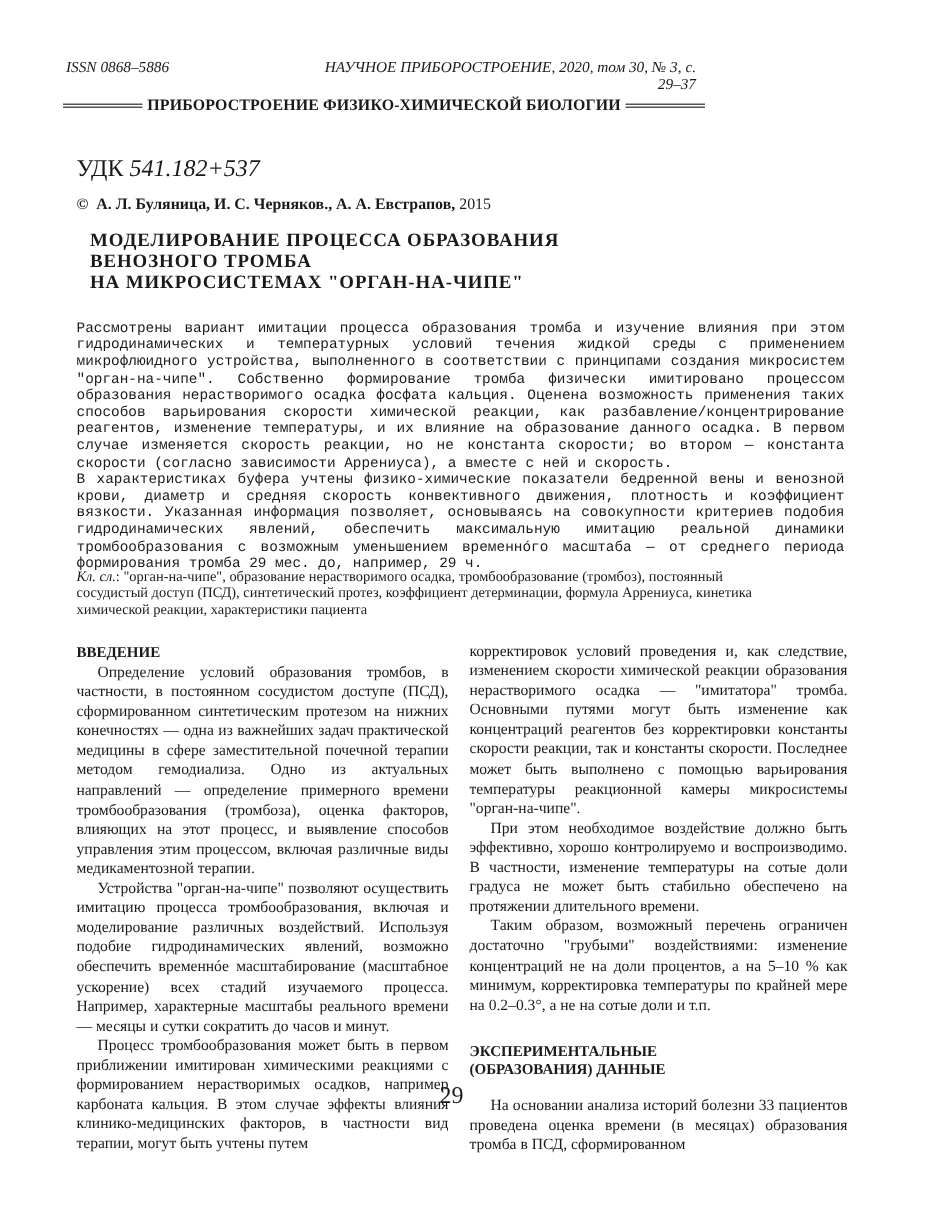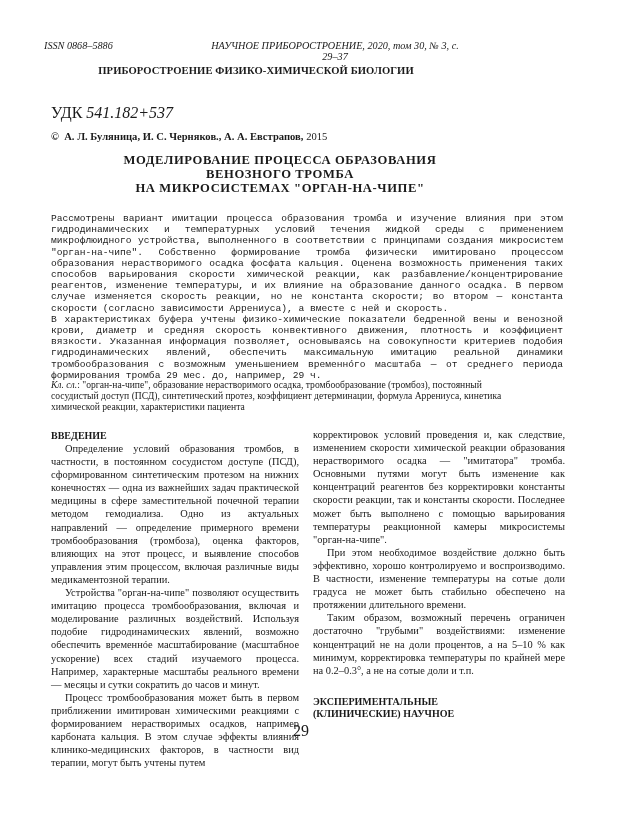--- a/index.html
+++ b/index.html
@@ -1,28 +1,28 @@
 <!DOCTYPE html>
 <html><head>
   <meta charset="utf-8">
   <style>
     html, body { margin: 0; padding: 0; background: #ffffff; }
     body { width: 618px; height: 820px; position: relative; overflow: hidden;
            font-family: "Liberation Serif", serif; color: #1a1a1a; }
     .abs { position: absolute; }
     .hdr { top: 40px; left: 44px; width: 420px; font-style: italic; font-size: 10.2px; }
-    .hdr-right { top: 40px; left: 206px; width: 258px; font-style: italic; font-size: 10.2px; text-align: center; }
-    .section-bar { top: 63px; left: 42px; width: 428px; height: 14px; display: flex; align-items: center; flex-direction: column; }
+    .hdr-right { top: 40px; left: 206px; width: 258px; font-style: italic; font-size: 10.2px; text-align: right; }
+    .section-bar { top: 63px; left: 42px; width: 428px; height: 14px; display: flex; align-items: center; }
     .rule { flex: 1; height: 3px; border-top: 1px solid #555; border-bottom: 1px solid #555; box-sizing: border-box; }
     .section-bar .lbl { font-weight: bold; font-size: 10.6px; padding: 0 3px; white-space: nowrap; letter-spacing: 0.1px; }
     .udk { top: 104px; left: 51px; font-size: 16px; }
     .udk i { font-style: italic; }
     .authors { top: 131px; left: 51px; font-size: 10.6px; }
     .authors b { font-weight: bold; }
-    .title { top: 153px; left: 60px; width: 440px; text-align: center; font-weight: bold;
+    .title { top: 153px; left: 60px; width: 440px; font-weight: bold;
              font-size: 12.6px; line-height: 14px; letter-spacing: 0.6px; }
     .abstract { top: 213px; left: 51px; width: 512px; font-size: 9.6px; line-height: 11.2px; text-align: justify; }
     .abstract p { margin: 0; font-family: Liberation Mono, monospace; }
     .keywords { top: 379px; left: 51px; width: 470px; font-size: 9.6px; line-height: 11.2px; }
     .keywords i { font-style: italic; }
     .col { font-size: 10.4px; line-height: 13.1px; text-align: justify; }
     .col p { margin: 0; text-indent: 14px; }
     .col p.noind { text-indent: 0; }
     .col-left { top: 430px; left: 51px; width: 248px; }
     .col-right { top: 428px; left: 313px; width: 252px; }
@@ -74,17 +74,18 @@
   <p>Устройства "орган-на-чипе" позволяют осуществить имитацию процесса тромбообразования, включая и моделирование различных воздействий. Используя подобие гидродинамических явлений, возможно обеспечить временнóе масштабирование (масштабное ускорение) всех стадий изучаемого процесса. Например, характерные масштабы реального времени — месяцы и сутки сократить до часов и минут.</p>
   <p>Процесс тромбообразования может быть в первом приближении имитирован химическими реакциями с формированием нерастворимых осадков, например карбоната кальция. В этом случае эффекты влияния клинико-медицинских факторов, в частности вид терапии, могут быть учтены путем</p>
 </div>
 
 <div class="abs col col-right">
   <p class="noind">корректировок условий проведения и, как следствие, изменением скорости химической реакции образования нерастворимого осадка — "имитатора" тромба. Основными путями могут быть изменение как концентраций реагентов без корректировки константы скорости реакции, так и константы скорости. Последнее может быть выполнено с помощью варьирования температуры реакционной камеры микросистемы "орган-на-чипе".</p>
   <p>При этом необходимое воздействие должно быть эффективно, хорошо контролируемо и воспроизводимо. В частности, изменение температуры на сотые доли градуса не может быть стабильно обеспечено на протяжении длительного времени.</p>
   <p>Таким образом, возможный перечень ограничен достаточно "грубыми" воздействиями: изменение концентраций не на доли процентов, а на 5–10 % как минимум, корректировка температуры по крайней мере на 0.2–0.3°, а не на сотые доли и т.п.</p>
   <div class="sec-head sec-head2">
     <div>ЭКСПЕРИМЕНТАЛЬНЫЕ</div>
-    <div>(КЛИНИЧЕСКИЕ) НАУЧНОЕ</div>
+    <div>(ОБРАЗОВАНИЯ) ДАННЫЕ</div>
   </div>
+  <p>На основании анализа историй болезни 33 пациентов проведена оценка времени (в месяцах) образования тромба в ПСД, сформированном</p>
 </div>
 
 <div class="abs pagenum">29</div>
 
 </body></html>

